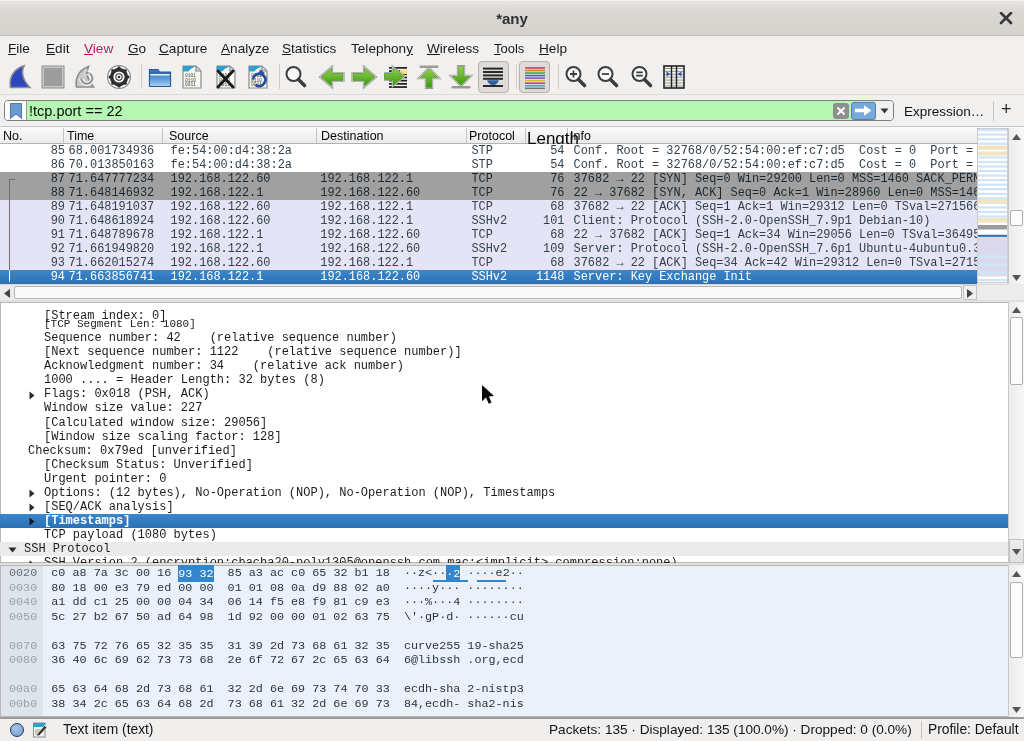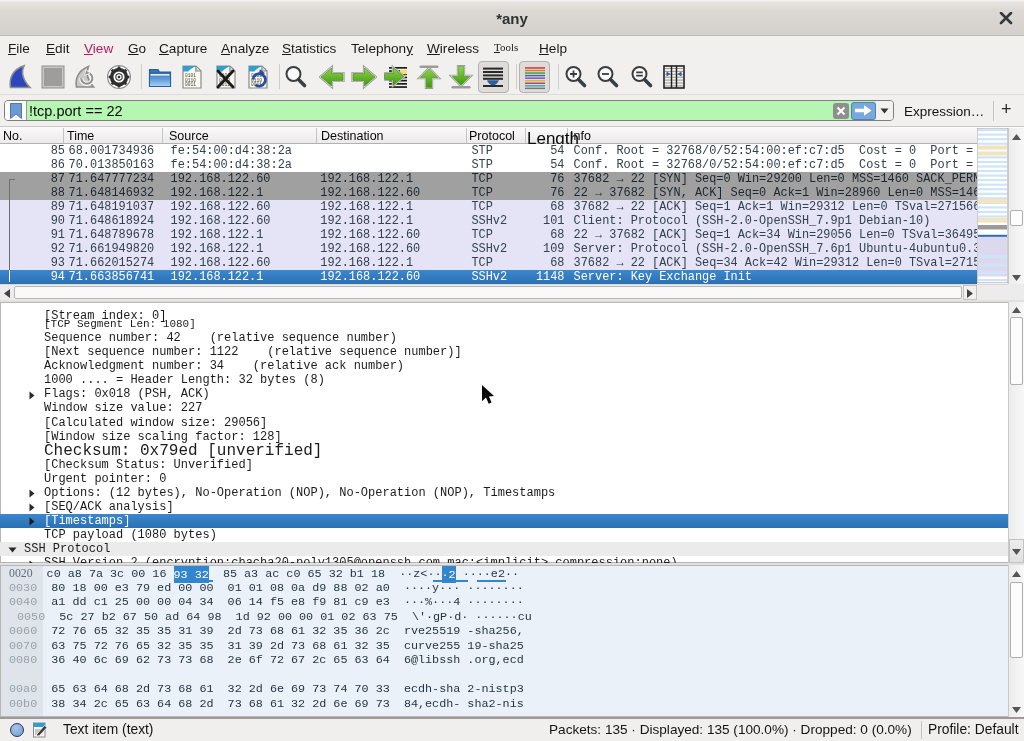--- a/index.html
+++ b/index.html
@@ -18,21 +18,21 @@
 <div class="abs" style="left:0;top:37px;width:1024px;height:23px;background:#f1f0ef;"></div>
 <div class="abs" style="left:8px;top:41px;font-size:13.6px;color:#1a1a1a;"><u>F</u>ile</div>
 <div class="abs" style="left:46px;top:41px;font-size:13.6px;color:#1a1a1a;"><u>E</u>dit</div>
 <div class="abs" style="left:84px;top:41px;font-size:13.6px;color:#be185d;"><u>V</u>iew</div>
 <div class="abs" style="left:128px;top:41px;font-size:13.6px;color:#1a1a1a;"><u>G</u>o</div>
 <div class="abs" style="left:159px;top:41px;font-size:13.6px;color:#1a1a1a;"><u>C</u>apture</div>
 <div class="abs" style="left:221px;top:41px;font-size:13.6px;color:#1a1a1a;"><u>A</u>nalyze</div>
 <div class="abs" style="left:282px;top:41px;font-size:13.6px;color:#1a1a1a;"><u>S</u>tatistics</div>
 <div class="abs" style="left:351px;top:41px;font-size:13.6px;color:#1a1a1a;">Telephon<u>y</u></div>
 <div class="abs" style="left:427px;top:41px;font-size:13.6px;color:#1a1a1a;"><u>W</u>ireless</div>
-<div class="abs" style="left:494px;top:41px;font-size:11px;color:#1a1a1a;font-family:Liberation Serif, serif;"><u>T</u>ools</div>
+<div class="abs" style="left:494px;top:41px;font-size:13px;color:#1a1a1a;"><u>T</u>ools</div>
 <div class="abs" style="left:539px;top:41px;font-size:13.6px;color:#1a1a1a;"><u>H</u>elp</div>
 <div class="abs" style="left:0;top:60px;width:1024px;height:35px;background:#f1f0ef;border-bottom:1px solid #dedcda;"></div>
 <div class="abs" style="left:141px;top:64px;width:1px;height:25px;background:#cfcdca;"></div>
 <div class="abs" style="left:279px;top:64px;width:1px;height:25px;background:#cfcdca;"></div>
 <div class="abs" style="left:516px;top:64px;width:1px;height:25px;background:#cfcdca;"></div>
 <div class="abs" style="left:558px;top:64px;width:1px;height:25px;background:#cfcdca;"></div>
 <div class="abs" style="left:478px;top:61px;width:31px;height:32px;background:#dedbd8;border:1px solid #b5b1ad;border-radius:4px;"></div>
 <div class="abs" style="left:519px;top:61px;width:31px;height:32px;background:#dedbd8;border:1px solid #b5b1ad;border-radius:4px;"></div>
 <svg class="abs" style="left:7px;top:64px" width="26" height="26" viewBox="0 0 26 26">
       <path d="M3.5 23.5 C2 14.5 5.5 5.5 17 1.8 C13.8 8.5 16 16 23 23.5 Z" fill="#2c46c0" stroke="#8d8d8d" stroke-width="1.6"></path>
@@ -356,40 +356,40 @@
       <path d="M0.5 0.5 L5.5 4.5 L0.5 8.5 Z" fill="#2a2a2a"></path>
     </svg>
 <div class="abs mono" style="left:44px;top:388.4px;font-size:12px;line-height:13px;color:#1c1c1c;white-space:pre;">Flags: 0x018 (PSH, ACK)</div>
 
 <div class="abs mono" style="left:44px;top:402.4px;font-size:12px;line-height:13px;color:#1c1c1c;white-space:pre;">Window size value: 227</div>
 
 <div class="abs mono" style="left:44px;top:416.5px;font-size:12px;line-height:13px;color:#1c1c1c;white-space:pre;">[Calculated window size: 29056]</div>
 
 <div class="abs mono" style="left:44px;top:430.5px;font-size:12px;line-height:13px;color:#1c1c1c;white-space:pre;">[Window size scaling factor: 128]</div>
 
-<div class="abs mono" style="left:44px;top:444.6px;font-size:16px;line-height:13px;color:#1c1c1c;white-space:pre;">Checksum: 0x79ed [unverified]</div>
+<div class="abs mono" style="left:28px;top:444.6px;font-size:12px;line-height:13px;color:#1c1c1c;white-space:pre;">Checksum: 0x79ed [unverified]</div>
 
 <div class="abs mono" style="left:44px;top:458.7px;font-size:12px;line-height:13px;color:#1c1c1c;white-space:pre;">[Checksum Status: Unverified]</div>
 
 <div class="abs mono" style="left:44px;top:472.7px;font-size:12px;line-height:13px;color:#1c1c1c;white-space:pre;">Urgent pointer: 0</div>
 
 <svg class="abs" style="left:29px;top:489.3px" width="6" height="9" viewBox="0 0 6 9">
       <path d="M0.5 0.5 L5.5 4.5 L0.5 8.5 Z" fill="#2a2a2a"></path>
     </svg>
 <div class="abs mono" style="left:44px;top:486.8px;font-size:12px;line-height:13px;color:#1c1c1c;white-space:pre;">Options: (12 bytes), No-Operation (NOP), No-Operation (NOP), Timestamps</div>
 
 <svg class="abs" style="left:29px;top:503.3px" width="6" height="9" viewBox="0 0 6 9">
       <path d="M0.5 0.5 L5.5 4.5 L0.5 8.5 Z" fill="#2a2a2a"></path>
     </svg>
 <div class="abs mono" style="left:44px;top:500.8px;font-size:12px;line-height:13px;color:#1c1c1c;white-space:pre;">[SEQ/ACK analysis]</div>
 <div class="abs" style="left:0;top:513.9px;width:1008px;height:14.1px;background:linear-gradient(#3c87cd,#2a70b3);"></div>
 <svg class="abs" style="left:29px;top:517.4px" width="6" height="9" viewBox="0 0 6 9">
       <path d="M0.5 0.5 L5.5 4.5 L0.5 8.5 Z" fill="#1a1a1a"></path>
     </svg>
-<div class="abs mono" style="left:44px;top:514.9px;font-size:12px;line-height:13px;color:#ffffff;white-space:pre;">[Timestamps]</div>
+<div class="abs mono" style="left:44px;top:514.9px;font-size:12px;line-height:13px;color:#ffffff;white-space:pre;font-weight:bold;">[Timestamps]</div>
 
 <div class="abs mono" style="left:44px;top:529.0px;font-size:12px;line-height:13px;color:#1c1c1c;white-space:pre;">TCP payload (1080 bytes)</div>
 <div class="abs" style="left:0;top:542.0px;width:1008px;height:14.1px;background:#ebebeb;"></div>
 <svg class="abs" style="left:8px;top:547.0px" width="9" height="6" viewBox="0 0 9 6">
       <path d="M0.5 0.5 L8.5 0.5 L4.5 5.5 Z" fill="#2a2a2a"></path>
     </svg>
 <div class="abs mono" style="left:24px;top:543.0px;font-size:12px;line-height:13px;color:#1c1c1c;white-space:pre;">SSH Protocol</div>
 
 <svg class="abs" style="left:29px;top:559.6px" width="6" height="9" viewBox="0 0 6 9">
       <path d="M0.5 0.5 L5.5 4.5 L0.5 8.5 Z" fill="#2a2a2a"></path>
@@ -402,25 +402,24 @@
     </svg>
 <div class="abs" style="left:1010px;top:317px;width:13px;height:68px;background:#fcfcfc;border:1px solid #aeaeae;border-radius:2px;"></div>
 <div class="abs" style="left:1009px;top:539px;width:15px;height:24px;background:linear-gradient(#ededed,#e0e0e0);border:1px solid #c2c2c2;"></div>
 <svg class="abs" style="left:1011px;top:548px" width="11" height="8" viewBox="0 0 11 8">
       <path d="M5.5 7 L10 1 H1 Z" fill="#555"></path>
     </svg>
 
 <div class="abs" style="left:0;top:563px;width:1024px;height:2px;background:#e2e0de;"></div>
 <div class="abs" style="left:0;top:565px;width:1008px;height:152px;background:#eaf1f8;border:1px solid #b9b7b5;border-right:none;"></div>
 <div class="abs" style="left:1px;top:566px;width:42px;height:150px;background:#dfe4eb;"></div>
-<div class="abs mono" style="left:9px;top:567.0px;font-size:11.75px;line-height:13px;white-space:pre;color:#273540;"><span style="color:#5f6d78;font-family:Liberation Serif, serif;">0020</span>  c0 a8 7a 3c 00 16 <span style="background:#3385cc;color:#fff;padding:1.5px 0;">93 32</span>  85 a3 ac c0 65 32 b1 18  ··z&lt;··<span style="background:#3385cc;color:#fff;padding:1.5px 0;">·2</span> ····e2··</div>
+<div class="abs mono" style="left:9px;top:567.0px;font-size:11.75px;line-height:13px;white-space:pre;color:#273540;"><span style="color:#5f6d78;">0020</span>  c0 a8 7a 3c 00 16 <span style="background:#3385cc;color:#fff;padding:1.5px 0;">93 32</span>  85 a3 ac c0 65 32 b1 18  ··z&lt;··<span style="background:#3385cc;color:#fff;padding:1.5px 0;">·2</span> ····e2··</div>
 <div class="abs mono" style="left:9px;top:581.5px;font-size:11.75px;line-height:13px;white-space:pre;color:#273540;"><span style="color:#98a2aa;">0030</span>  80 18 00 e3 79 ed 00 00  01 01 08 0a d9 88 02 a0  ····y··· ········</div>
 <div class="abs mono" style="left:9px;top:596.0px;font-size:11.75px;line-height:13px;white-space:pre;color:#273540;"><span style="color:#98a2aa;">0040</span>  a1 dd c1 25 00 00 04 34  06 14 f5 e8 f9 81 c9 e3  ···%···4 ········</div>
-<div class="abs mono" style="left:9px;top:610.5px;font-size:11.75px;line-height:13px;white-space:pre;color:#273540;"><span style="color:#98a2aa;margin-left:8px;">0050</span>  5c 27 b2 67 50 ad 64 98  1d 92 00 00 01 02 63 75  \'·gP·d· ······cu</div>
-<div class="abs mono" style="left:9px;top:625.0px;font-size:11.75px;line-height:13px;white-space:pre;color:#273540;"><span style="color:#98a2aa;">0060</span>  72 76 65 32 35 35 31 39  2d 73 68 61 32 35 36 2c  rve25519 -sha256,</div>
+<div class="abs mono" style="left:9px;top:610.5px;font-size:11.75px;line-height:13px;white-space:pre;color:#273540;"><span style="color:#98a2aa;">0050</span>  5c 27 b2 67 50 ad 64 98  1d 92 00 00 01 02 63 75  \'·gP·d· ······cu</div>
 <div class="abs mono" style="left:9px;top:639.5px;font-size:11.75px;line-height:13px;white-space:pre;color:#273540;"><span style="color:#98a2aa;">0070</span>  63 75 72 76 65 32 35 35  31 39 2d 73 68 61 32 35  curve255 19-sha25</div>
 <div class="abs mono" style="left:9px;top:654.0px;font-size:11.75px;line-height:13px;white-space:pre;color:#273540;"><span style="color:#98a2aa;">0080</span>  36 40 6c 69 62 73 73 68  2e 6f 72 67 2c 65 63 64  6@libssh .org,ecd</div>
 <div class="abs mono" style="left:9px;top:683.0px;font-size:11.75px;line-height:13px;white-space:pre;color:#273540;"><span style="color:#98a2aa;font-family:Liberation Mono, monospace;">00a0</span>  65 63 64 68 2d 73 68 61  32 2d 6e 69 73 74 70 33  ecdh-sha 2-nistp3</div>
 <div class="abs mono" style="left:9px;top:697.5px;font-size:11.75px;line-height:13px;white-space:pre;color:#273540;"><span style="color:#98a2aa;">00b0</span>  38 34 2c 65 63 64 68 2d  73 68 61 32 2d 6e 69 73  84,ecdh- sha2-nis</div>
 <div class="abs" style="left:178px;top:580px;width:35px;height:2px;background:#3385cc;"></div>
 <div class="abs" style="left:433px;top:580px;width:35px;height:2px;background:#3385cc;"></div>
 <div class="abs" style="left:477px;top:580px;width:29px;height:2px;background:#3385cc;"></div>
 
 <div class="abs" style="left:1008px;top:565px;width:16px;height:152px;background:linear-gradient(90deg,#ececec,#f7f7f7);border-left:1px solid #c9c9c9;"></div>
 <svg class="abs" style="left:1011px;top:570px" width="11" height="8" viewBox="0 0 11 8">

